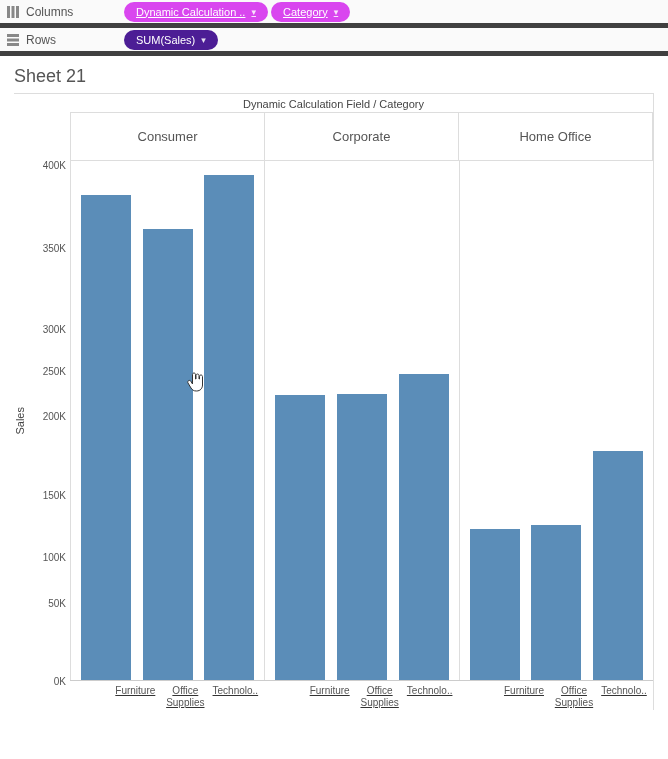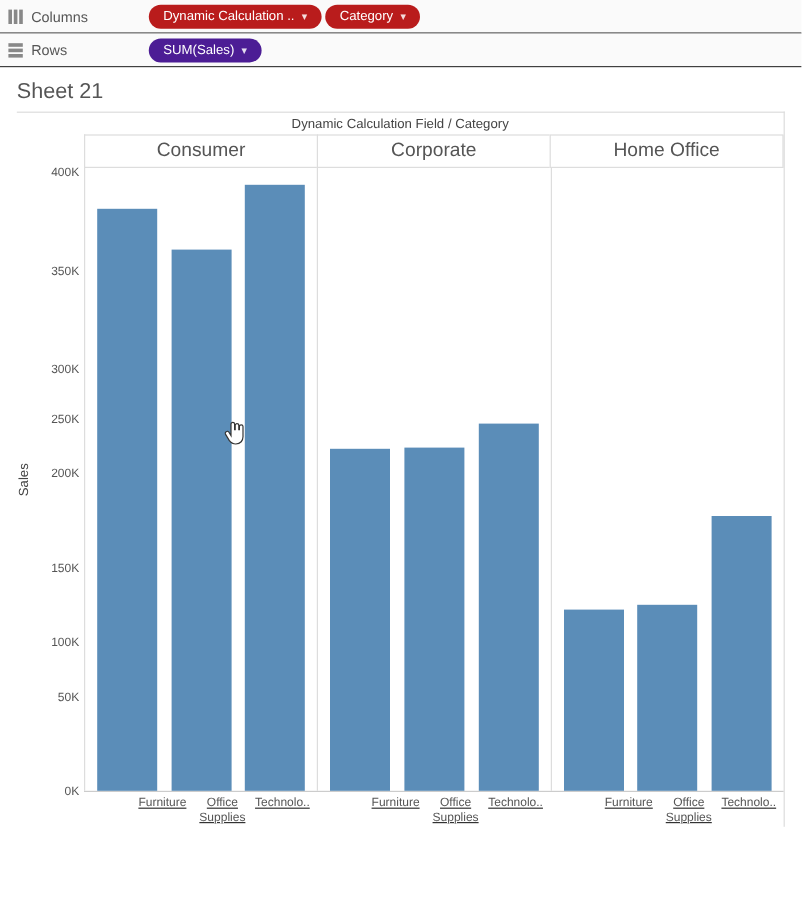--- a/index.html
+++ b/index.html
@@ -7,21 +7,21 @@
   font-family: Arial, Helvetica, sans-serif;
   font-size: 11px;
   color: #333;
   background: #fff;
   width: 668px;
 }
 .shelf-row {
   display: flex;
   align-items: center;
   height: 28px;
-  border-bottom: 1px solid #404040;
+  border-bottom: 5px solid #404040;
   background: #fafafa;
   padding: 0 6px;
   gap: 8px;
 }
 .shelf-label-wrap {
   display: flex;
   align-items: center;
   gap: 6px;
   width: 110px;
   color: #555;
@@ -32,21 +32,21 @@
   display: inline-flex;
   align-items: center;
   height: 20px;
   padding: 0 12px;
   border-radius: 10px;
   color: #fff;
   font-size: 11px;
   white-space: nowrap;
   cursor: grab;
 }
-.pill.blue { background: #b91c1c; }
+.pill.blue { background: #d946ef; text-decoration: underline; }
 .pill.green { background: #4c1d95; }
 .pill .caret { margin-left: 6px; opacity: .85; font-size: 9px; }
 .sheet-area {
   padding: 10px 14px 8px 14px;
 }
 .sheet-title {
   font-size: 18px;
   font-weight: 400;
   color: #555;
   margin-bottom: 6px;
@@ -63,23 +63,23 @@
   color: #444;
   padding: 4px 0 2px 0;
 }
 .group-header-row {
   display: flex;
   margin-left: 56px;
 }
 .group-header {
   flex: 1;
   text-align: center;
-  font-size: 16px;
-  color: #555;
-  padding: 4px 0;
+  font-size: 13px;
+  color: #555;
+  padding: 16px 0;
   border-left: 1px solid #ddd;
   border-top: 1px solid #ddd;
   border-bottom: 1px solid #ddd;
 }
 .group-header:last-child { border-right: 1px solid #ddd; }
 .plot-row {
   display: flex;
   height: 520px;
 }
 .yaxis {

